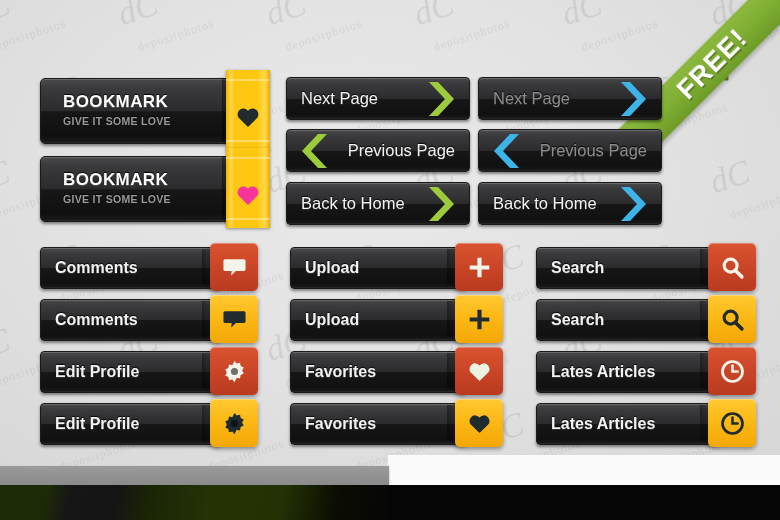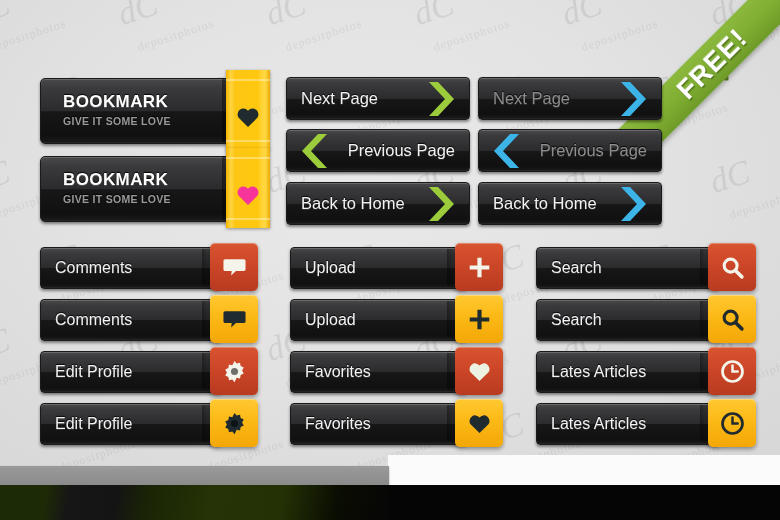--- a/index.html
+++ b/index.html
@@ -119,21 +119,21 @@
   .nav{
     position:absolute;height:41px;border-radius:4px;
     display:flex;align-items:center;
   }
   .nav .nav-lbl{font-size:16.5px;}
   .nav .chev{position:absolute;top:50%;transform:translateY(-50%);}
 
   
   .iconbtn{position:absolute;}
   .iconbtn .body{
-    position:absolute;left:0;top:4px;height:40px;border-radius:4px;
+    position:absolute;left:0;top:4px;height:40px;border-radius:4px;font-weight:bold;
   }
   .iconbtn .lab{
     position:absolute;left:14px;top:50%;transform:translateY(-50%);
     font-size:16px;
   }
   .iconbtn .tab{
     position:absolute;top:0;width:48px;height:48px;border-radius:5px;
     box-shadow:0 2px 4px rgba(0,0,0,.4), inset 0 1px 0 rgba(255,255,255,.3);
     display:flex;align-items:center;justify-content:center;
   }

